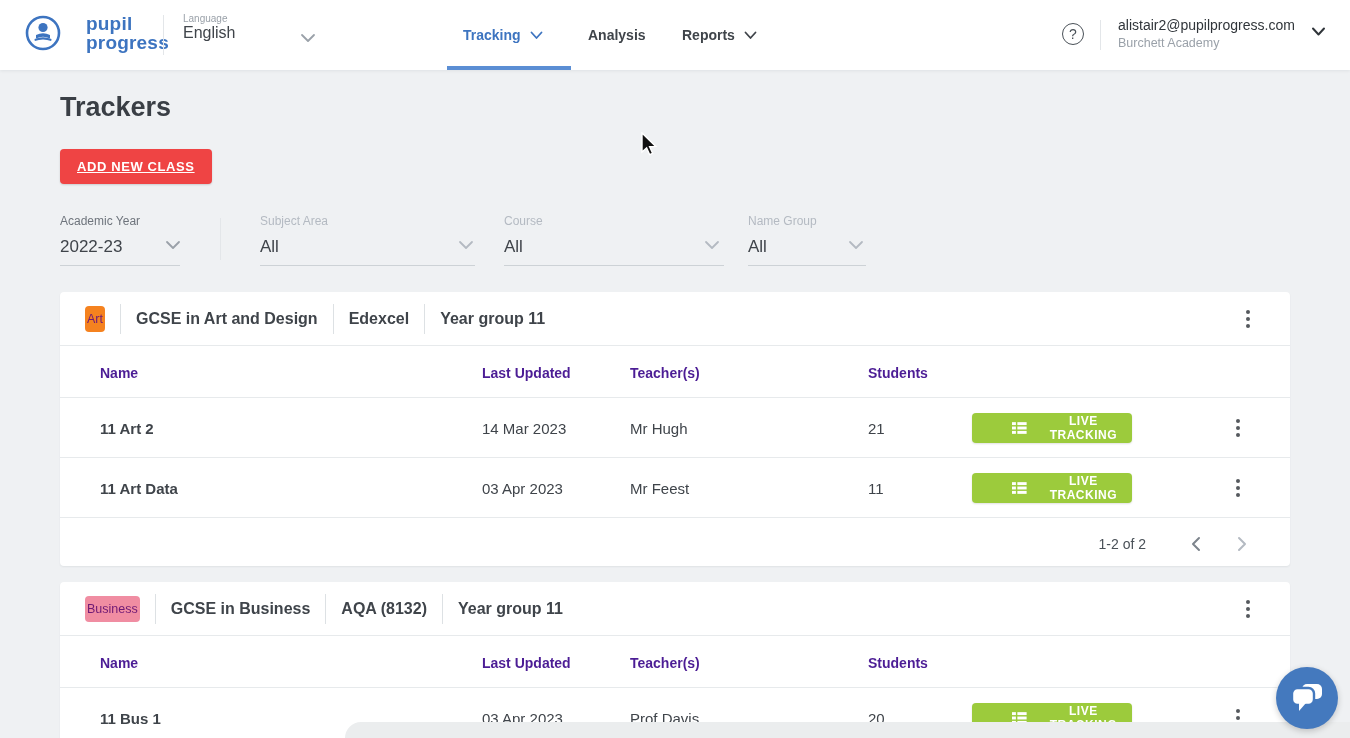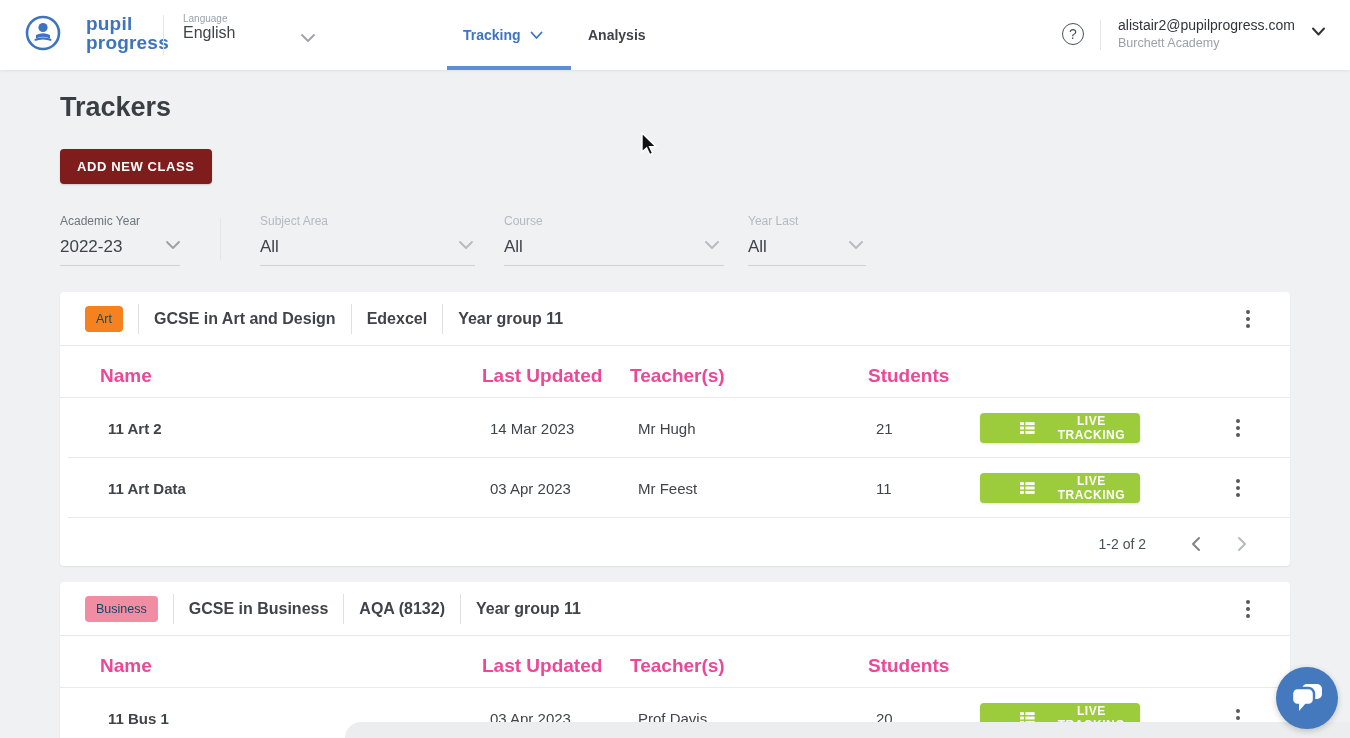--- a/index.html
+++ b/index.html
@@ -40,30 +40,30 @@
   .filter { position:absolute; top:214px; }
   .filter-label { font-size:12px; color:#6e747c; }
   .filter-label.dim { color:#b4bac2; }
   .filter-value { font-size:17px; color:#3f444a; margin-top:9px; }
   .filter-line { height:1px; background:#cdd2d6; margin-top:8px; }
   .filter .chev { position:absolute; top:26px; }
   
   .card { position:absolute; left:60px; width:1230px; background:#fff; border-radius:4px;
           box-shadow:0 1px 2px rgba(30,40,50,.07); }
   .card-head { height:54px; border-bottom:1px solid #e7eaec; display:flex; align-items:center; padding-left:25px; }
-  .badge { height:26px; padding:0 11px; border-radius:4px; color:#0c4a6e; font-size:12.5px;
+  .badge { height:26px; padding:0 2px; border-radius:4px; color:#701a75; font-size:12.5px;
            display:flex; align-items:center; }
   .head-div { width:1px; height:30px; background:#dde1e4; margin:0 15px; }
   .head-txt { font-size:16px; font-weight:bold; color:#3f444a; }
   .kebab { position:absolute; right:33px; width:18px; height:22px; display:flex; flex-direction:column;
            align-items:center; justify-content:center; gap:3px; cursor:pointer; }
   .kebab i { width:4px; height:4px; border-radius:50%; background:#55595e; }
   .thead { position:relative; height:52px; border-bottom:1px solid #e7eaec; }
-  .thead span { position:absolute; top:19px; font-size:19px; font-weight:bold; color:#ec4899; }
-  .trow { position:relative; height:60px; border-bottom:1px solid #e7eaec;margin-left:8px; }
+  .thead span { position:absolute; top:19px; font-size:14px; font-weight:bold; color:#4c1d95; }
+  .trow { position:relative; height:60px; border-bottom:1px solid #e7eaec; }
   .trow .cell { position:absolute; top:50%; transform:translateY(-50%); font-size:15px; color:#3f444a; }
   .c-name { left:40px; font-weight:bold; }
   .c-upd { left:422px; }
   .c-tch { left:570px; }
   .c-stu { left:808px; }
   .live-btn { position:absolute; left:912px; top:50%; transform:translateY(-50%);
               height:30px; width:160px; border:none; border-radius:4px; color:#fff;
               font-size:12px; font-weight:bold; letter-spacing:.5px; display:flex; align-items:center;
               justify-content:center; gap:8px; cursor:pointer; font-family:inherit;
               box-shadow:0 1px 2px rgba(0,0,0,.12);padding-left:40px; }
@@ -110,38 +110,44 @@
 
   <div class="nav-item active" style="left:463px;">
     <span>Tracking</span>
     <svg width="13" height="9" viewBox="0 0 13 9">
       <polyline points="1.5,1.5 6.5,7 11.5,1.5" fill="none" stroke="currentColor" stroke-width="1.8" stroke-linecap="round" stroke-linejoin="round"></polyline>
     </svg>
   </div>
   <div class="nav-item" style="left:588px;">
     <span>Analysis</span>
   </div>
+  <div class="nav-item" style="left:682px;">
+    <span>Reports</span>
+    <svg width="13" height="9" viewBox="0 0 13 9">
+      <polyline points="1.5,1.5 6.5,7 11.5,1.5" fill="none" stroke="currentColor" stroke-width="1.8" stroke-linecap="round" stroke-linejoin="round"></polyline>
+    </svg>
+  </div>
   <div class="nav-underline"></div>
 
   <div class="help-btn">
     <span>?</span>
   </div>
   <div class="vdiv" style="left:1100px; top:20px; height:30px;"></div>
 
   <div class="user">
     <div class="user-email">alistair2@pupilprogress.com</div>
     <div class="user-school">Burchett Academy</div>
   </div>
   <svg class="user-chev" width="15" height="11" viewBox="0 0 15 11">
     <polyline points="2,2.5 7.5,8.5 13,2.5" fill="none" stroke="#30353a" stroke-width="2" stroke-linecap="round" stroke-linejoin="round"></polyline>
   </svg>
 </div>
 
 <h1 class="page-title">Trackers</h1>
-<button class="add-btn" style="background-color: #7f1d1d;">ADD NEW CLASS</button>
+<button class="add-btn" style="background-color: #ef4444; text-decoration: underline;">ADD NEW CLASS</button>
 
 <div class="filter" style="left:60px; width:120px;">
   <div class="filter-label">Academic Year</div>
   <div class="filter-value">2022-23</div>
   <svg class="chev" style="left:105px;" width="16" height="10" viewBox="0 0 16 10">
     <polyline points="2,2 8,8 14,2" fill="none" stroke="#9aa1a9" stroke-width="1.8" stroke-linecap="round" stroke-linejoin="round"></polyline>
   </svg>
   <div class="filter-line"></div>
 </div>
 <div class="vdiv" style="left:220px; top:218px; height:42px;"></div>
@@ -158,21 +164,21 @@
 <div class="filter" style="left:504px; width:220px;">
   <div class="filter-label dim">Course</div>
   <div class="filter-value">All</div>
   <svg class="chev" style="left:200px;" width="16" height="10" viewBox="0 0 16 10">
     <polyline points="2,2 8,8 14,2" fill="none" stroke="#b4bac2" stroke-width="1.8" stroke-linecap="round" stroke-linejoin="round"></polyline>
   </svg>
   <div class="filter-line"></div>
 </div>
 
 <div class="filter" style="left:748px; width:118px;">
-  <div class="filter-label dim">Year Last</div>
+  <div class="filter-label dim">Name Group</div>
   <div class="filter-value">All</div>
   <svg class="chev" style="left:100px;" width="16" height="10" viewBox="0 0 16 10">
     <polyline points="2,2 8,8 14,2" fill="none" stroke="#b4bac2" stroke-width="1.8" stroke-linecap="round" stroke-linejoin="round"></polyline>
   </svg>
   <div class="filter-line"></div>
 </div>
 
 <div class="card" style="top:292px; height:274px;">
   <div class="card-head" style="position:relative;">
     <span class="badge" style="background-color: rgb(245, 130, 31);">Art</span>

